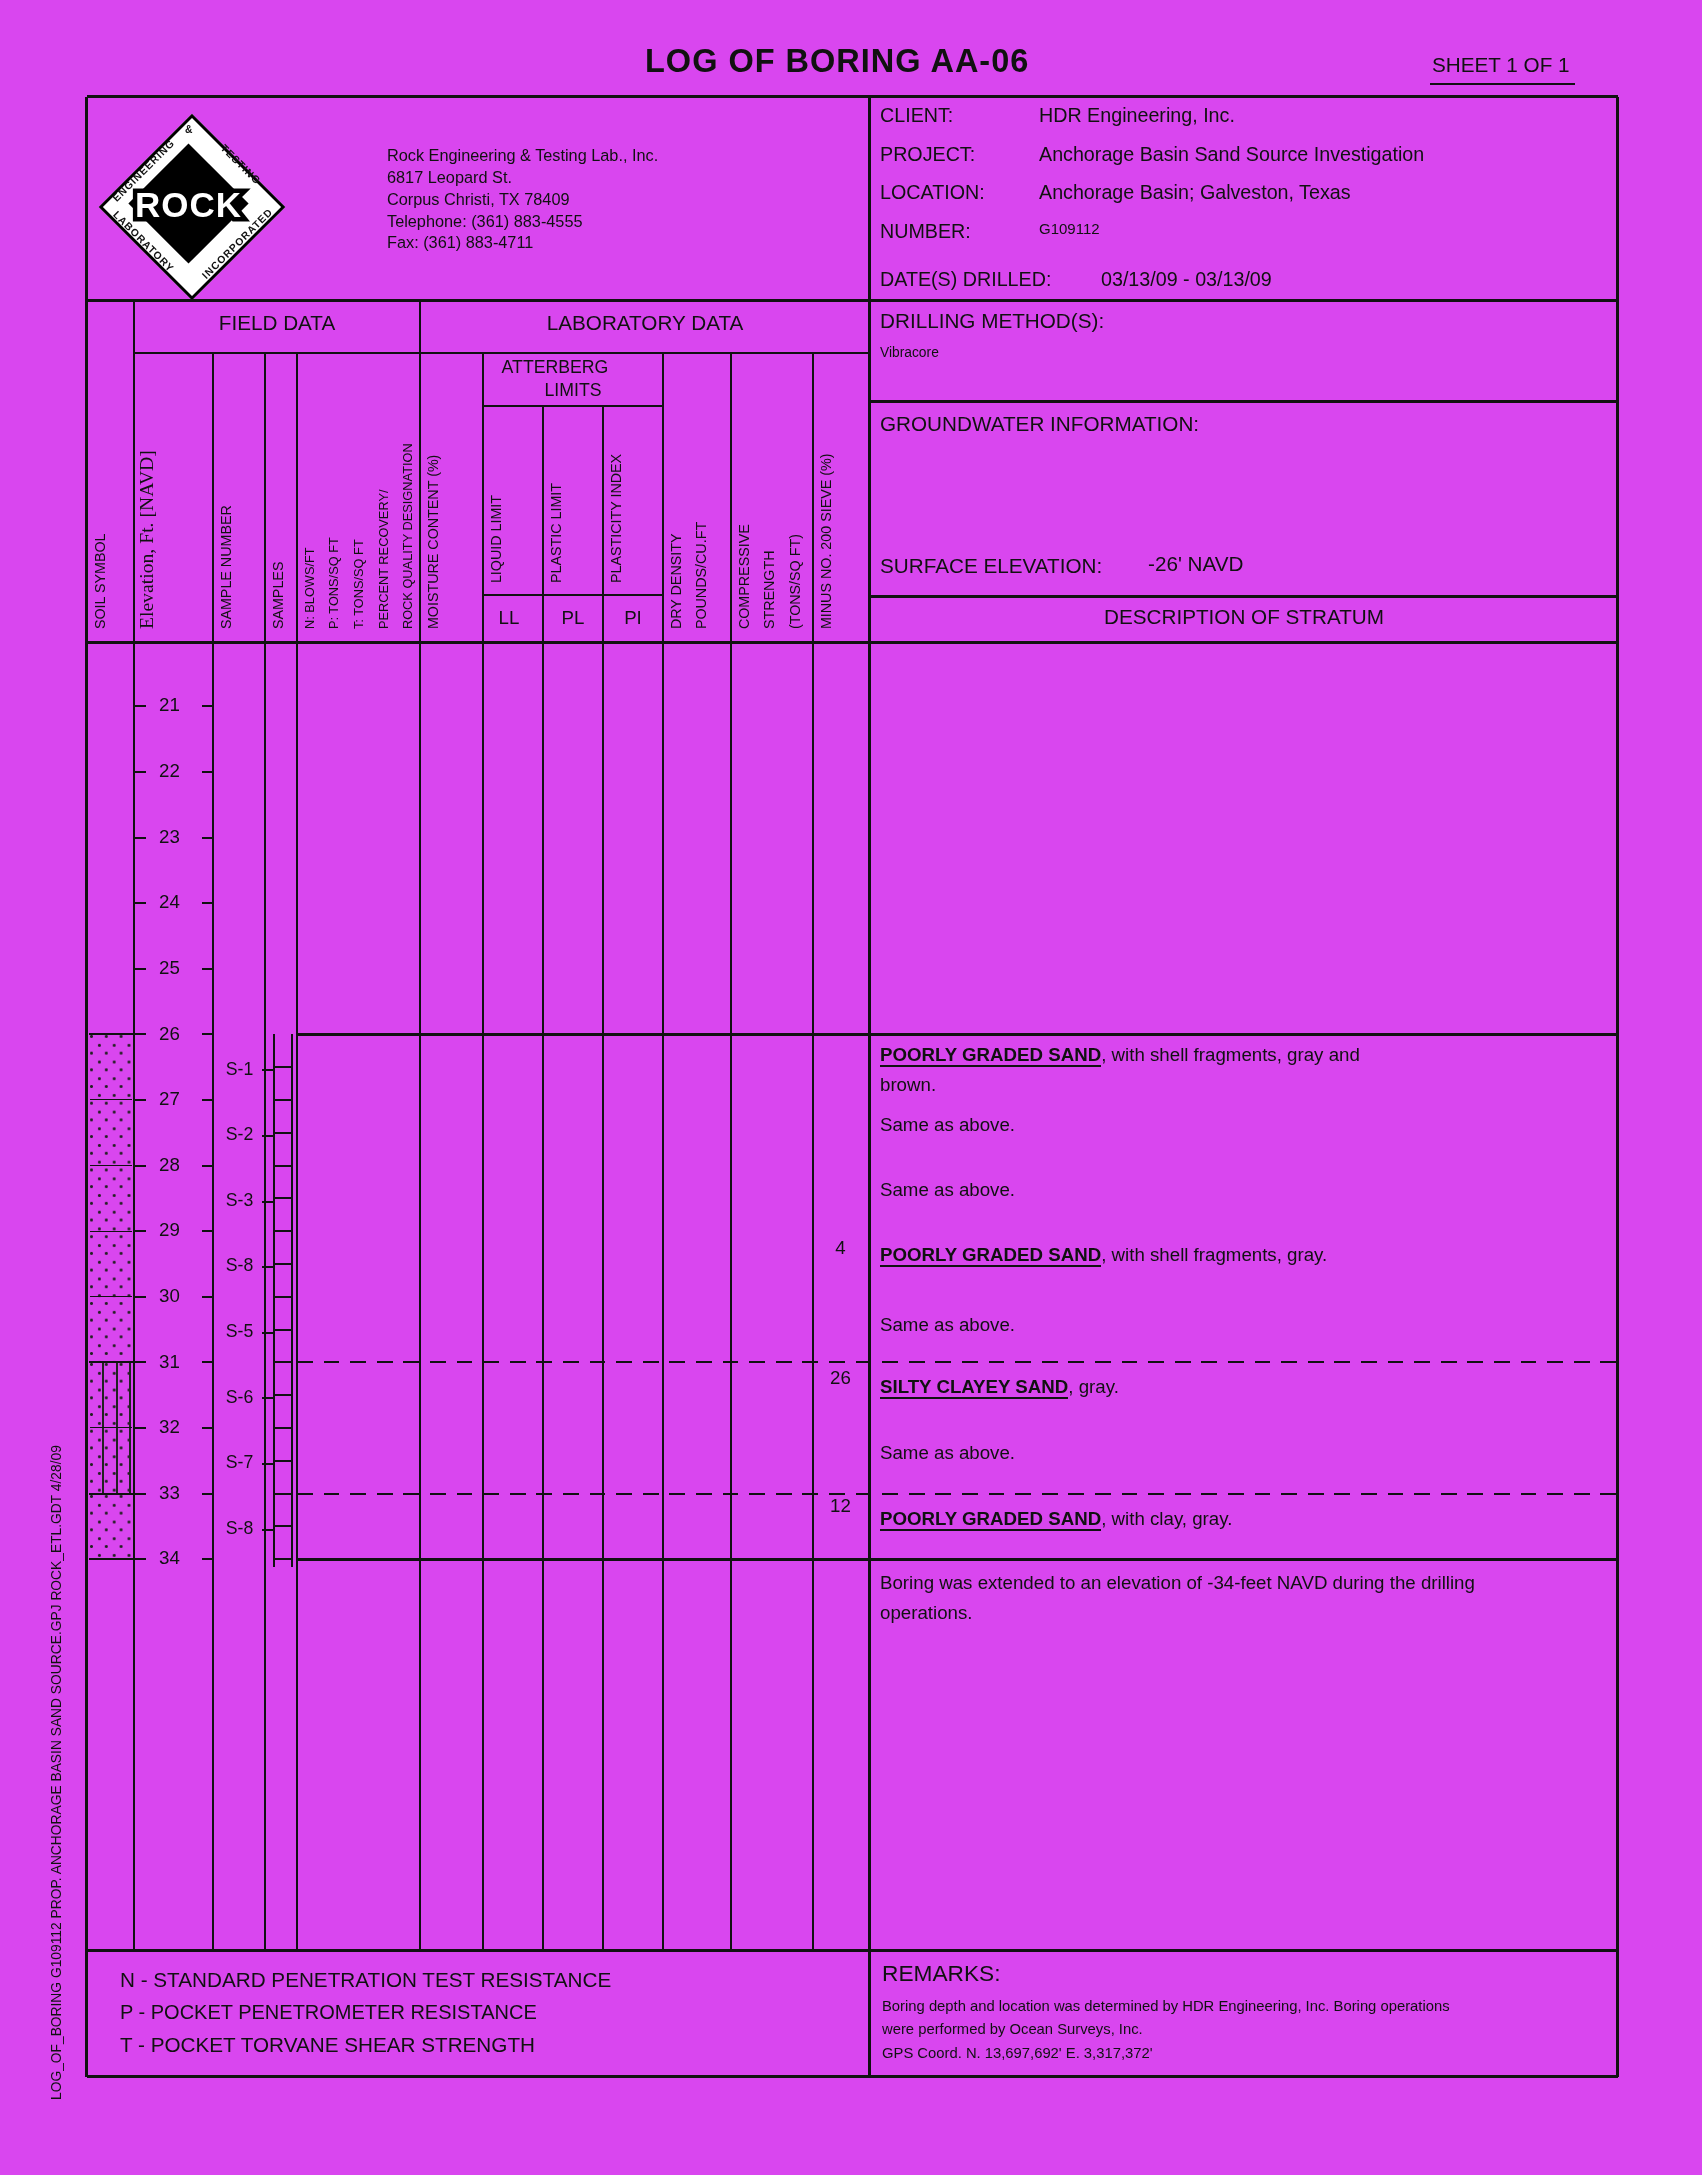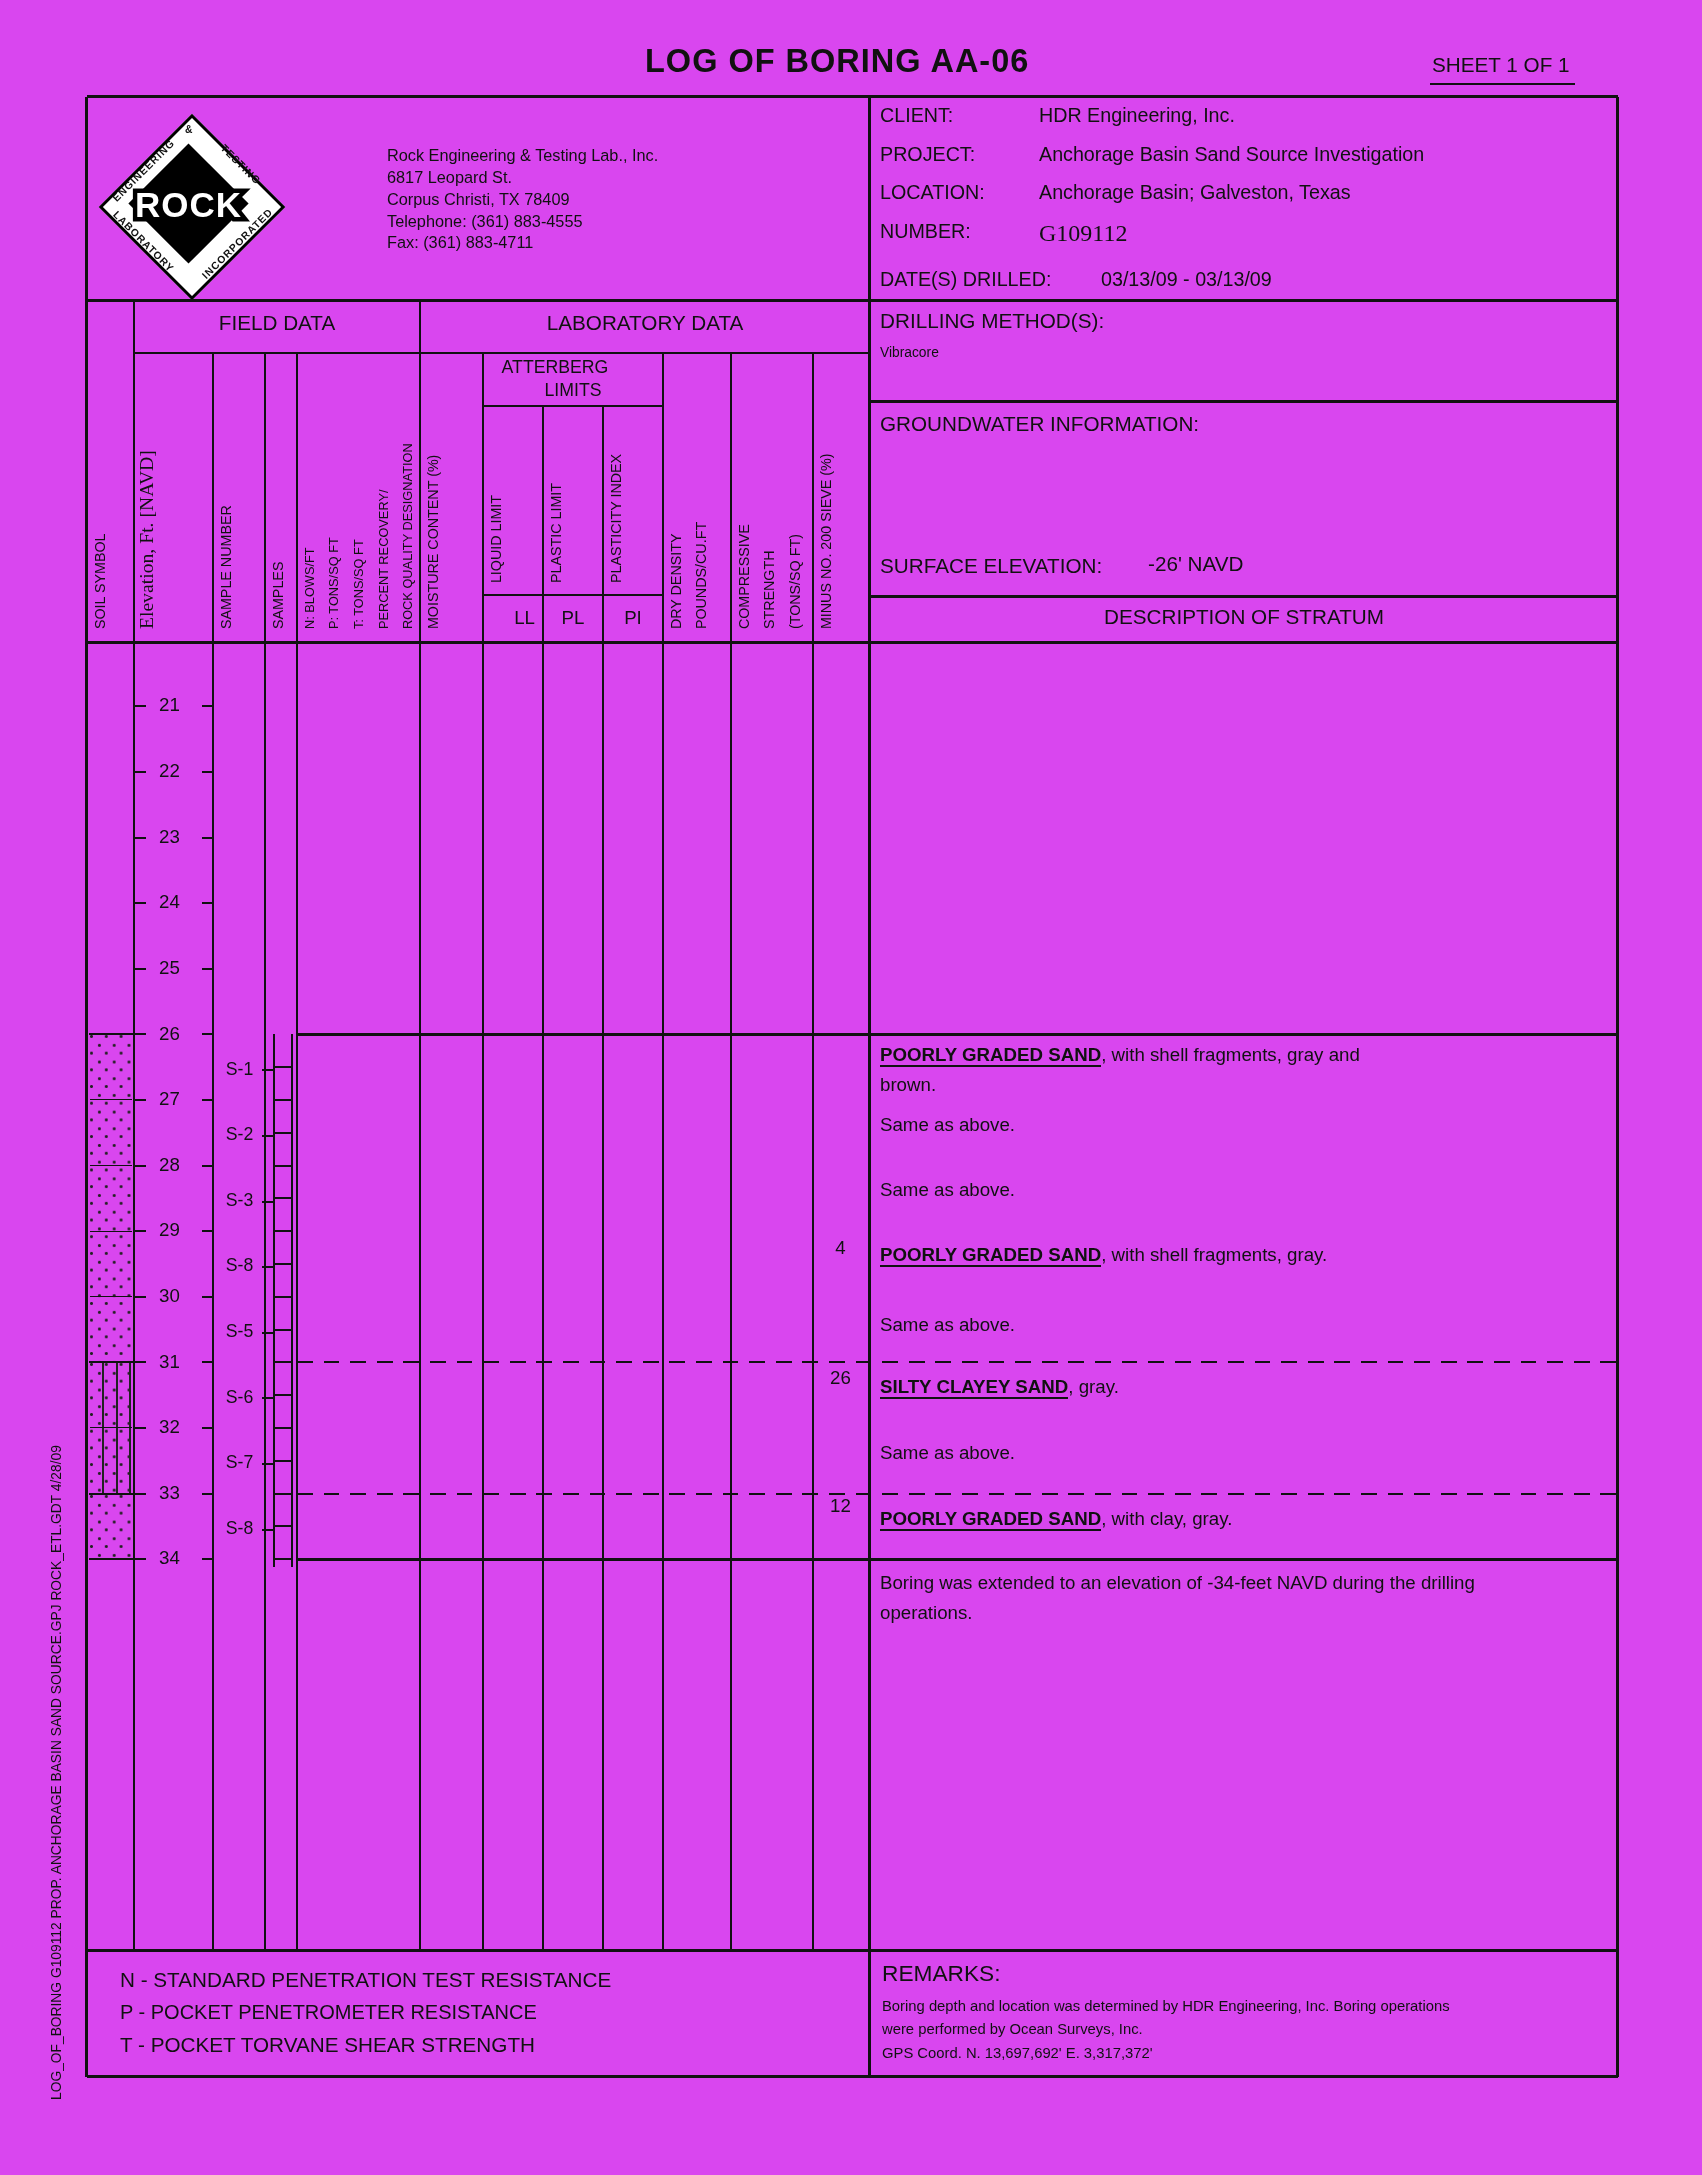--- a/index.html
+++ b/index.html
@@ -69,36 +69,36 @@
   <div class="t" style="left:387px;top:212px;font-size:16.3px;">Telephone:  (361) 883-4555</div>
   <div class="t" style="left:387px;top:233px;font-size:16.3px;">Fax:  (361) 883-4711</div>
 
   <div class="t" style="left:880px;top:104px;font-size:19.7px;">CLIENT:</div>
   <div class="t" style="left:1039px;top:104px;font-size:19.7px;">HDR Engineering, Inc.</div>
   <div class="t" style="left:880px;top:143px;font-size:19.7px;">PROJECT:</div>
   <div class="t" style="left:1039px;top:143px;font-size:19.7px;">Anchorage Basin Sand Source Investigation</div>
   <div class="t" style="left:880px;top:181px;font-size:19.7px;">LOCATION:</div>
   <div class="t" style="left:1039px;top:181px;font-size:19.7px;">Anchorage Basin; Galveston, Texas</div>
   <div class="t" style="left:880px;top:220px;font-size:19.7px;">NUMBER:</div>
-  <div class="t" style="left:1039px;top:220px;font-size:24px;font-family:Liberation Serif, serif;">G109112</div>
+  <div class="t" style="left:1039px;top:220px;font-size:15px;">G109112</div>
   <div class="t" style="left:880px;top:268px;font-size:19.7px;">DATE(S) DRILLED:</div>
   <div class="t" style="left:1101px;top:268px;font-size:19.7px;">03/13/09 - 03/13/09</div>
 
   <div class="t" style="left:880px;top:309px;font-size:20.7px;">DRILLING METHOD(S):</div>
   <div class="t" style="left:880px;top:345px;font-size:13.8px;">Vibracore</div>
   <div class="t" style="left:880px;top:412px;font-size:20.7px;">GROUNDWATER INFORMATION:</div>
   <div class="t" style="left:880px;top:554px;font-size:20.7px;">SURFACE ELEVATION:</div>
   <div class="t" style="left:1148px;top:552px;font-size:20.7px;">-26' NAVD</div>
   <div class="t" style="left:870px;top:605px;width:748px;text-align:center;font-size:20.7px;">DESCRIPTION OF STRATUM</div>
 
   <div class="t" style="left:134px;top:311px;width:286px;text-align:center;font-size:20.7px;">FIELD DATA</div>
   <div class="t" style="left:420px;top:311px;width:450px;text-align:center;font-size:20.7px;">LABORATORY DATA</div>
   <div class="t" style="left:483px;top:357px;width:144px;text-align:center;font-size:17.7px;">ATTERBERG</div>
   <div class="t" style="left:483px;top:380px;width:180px;text-align:center;font-size:17.7px;">LIMITS</div>
-  <div class="t" style="left:483px;top:607px;width:52px;text-align:right;font-size:18.7px;">LL</div>
+  <div class="t" style="left:483px;top:607px;width:52px;text-align:center;font-size:18.7px;">LL</div>
   <div class="t" style="left:543px;top:607px;width:60px;text-align:center;font-size:18.7px;">PL</div>
   <div class="t" style="left:603px;top:607px;width:60px;text-align:center;font-size:18.7px;">PI</div>
 
   <div class="t" style="left:120px;top:1968px;font-size:20.7px;">N - STANDARD PENETRATION TEST RESISTANCE</div>
   <div class="t" style="left:120px;top:2001px;font-size:20px;">P - POCKET PENETROMETER RESISTANCE</div>
   <div class="t" style="left:120px;top:2033px;font-size:20.7px;">T - POCKET TORVANE SHEAR STRENGTH</div>
 
   <div class="t" style="left:882px;top:1960px;font-size:22.7px;">REMARKS:</div>
   <div class="t" style="left:882px;top:1998px;font-size:14.8px;">Boring depth and location was determined by HDR Engineering, Inc.  Boring operations</div>
   <div class="t" style="left:882px;top:2021px;font-size:14.8px;">were performed by Ocean Surveys, Inc.</div>

